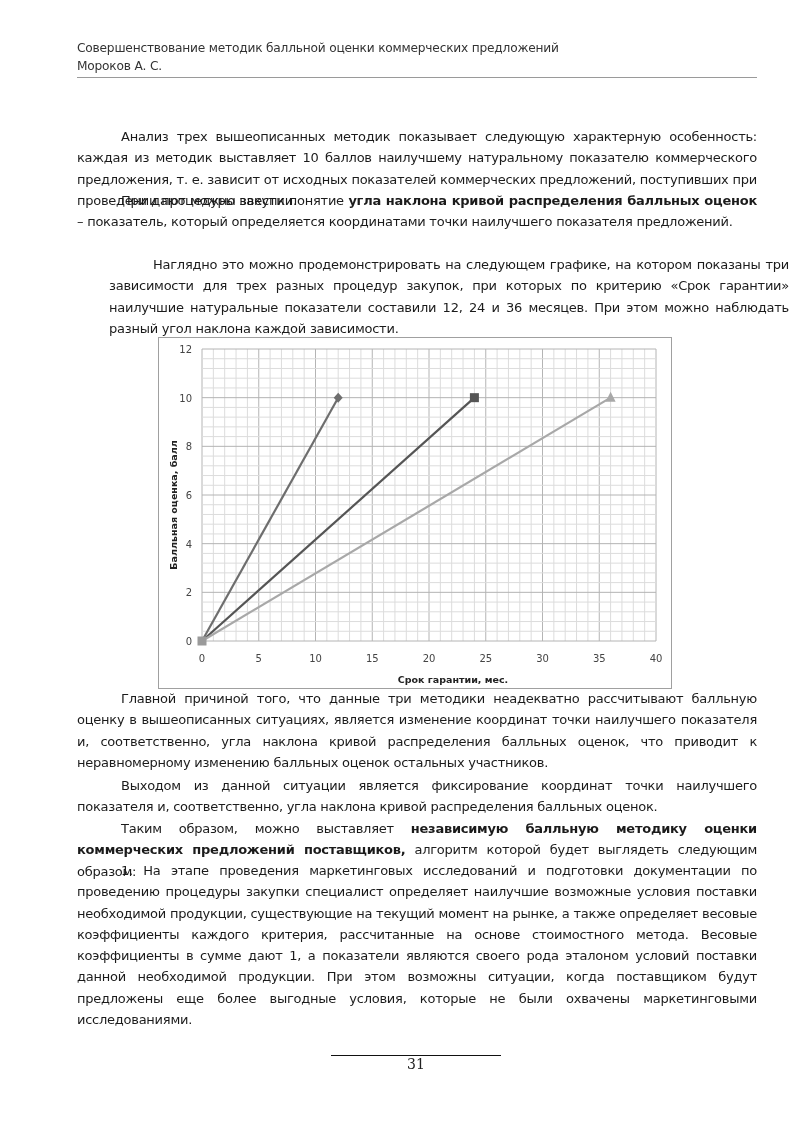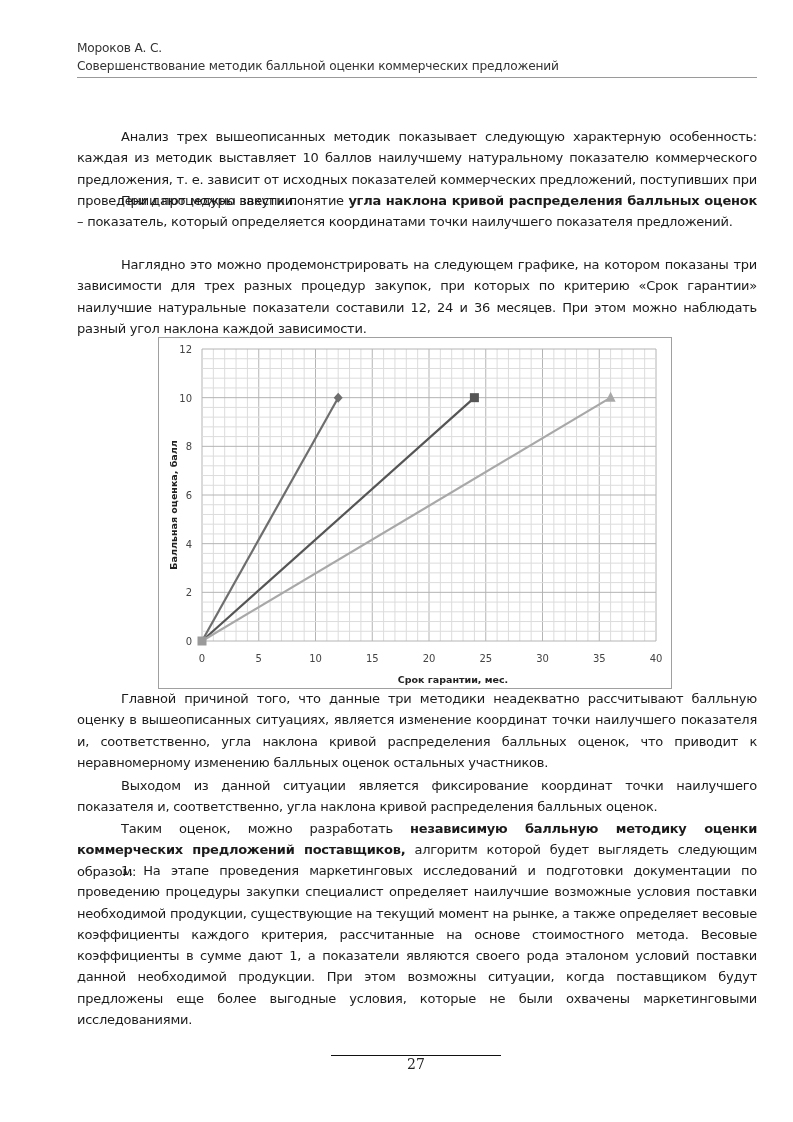--- a/index.html
+++ b/index.html
@@ -11,30 +11,30 @@
   .para b{font-weight:bold;}
   .chart{position:absolute;left:158px;top:337px;width:514px;height:352px;border:1px solid #a0a0a0;box-sizing:border-box;background:#fff;}
   .chart svg{position:absolute;left:0;top:0;}
   .foot-rule{position:absolute;left:331px;top:1055px;width:170px;height:1px;background:#111;}
   .pnum{position:absolute;left:331px;top:1056px;width:170px;text-align:center;font-family:"DejaVu Serif",serif;font-size:14px;color:#222;}
 </style>
 </head>
 <body>
 
 <div class="hdr">
+  <div>Совершенствование методик балльной оценки коммерческих предложений</div>
   <div>Мороков А. С.</div>
-  <div>Совершенствование методик балльной оценки коммерческих предложений</div>
 </div>
 <div class="hdr-rule"></div>
 
 <div class="para" style="top:126px;"><span class="ind"></span><span>Анализ трех вышеописанных методик показывает следующую характерную особенность: каждая из методик выставляет 10 баллов наилучшему натуральному показателю коммерческого предложения, т. е. зависит от исходных показателей коммерческих предложений, поступивших при проведении процедуры закупки.</span></div>
 
 <div class="para" style="top:190px;"><span class="ind"></span><span>При дают можно ввести понятие </span><b>угла наклона кривой распределения балльных оценок</b><span> – показатель, который определяется координатами точки наилучшего показателя предложений.</span></div>
 
-<div class="para" style="top:254px;"><span class="ind"></span><span>Наглядно это можно продемонстрировать на следующем графике, на котором показаны три зависимости для трех разных процедур закупок, при которых по критерию «Срок гарантии» наилучшие натуральные показатели составили 12, 24 и 36 месяцев. При этом можно наблюдать разный угол наклона каждой зависимости.</span></div>
+<div class="para" style="top:254px;margin-left:32px;"><span class="ind"></span><span>Наглядно это можно продемонстрировать на следующем графике, на котором показаны три зависимости для трех разных процедур закупок, при которых по критерию «Срок гарантии» наилучшие натуральные показатели составили 12, 24 и 36 месяцев. При этом можно наблюдать разный угол наклона каждой зависимости.</span></div>
 
 <div class="chart">
   <svg id="chart-svg" width="514" height="352">
       <line x1="43" x2="43" y1="11" y2="303" stroke="#b4b4b4" stroke-width="1"></line>
       <line x1="54.35" x2="54.35" y1="11" y2="303" stroke="#dcdcdc" stroke-width="1"></line>
       <line x1="65.7" x2="65.7" y1="11" y2="303" stroke="#dcdcdc" stroke-width="1"></line>
       <line x1="77.05" x2="77.05" y1="11" y2="303" stroke="#dcdcdc" stroke-width="1"></line>
       <line x1="88.4" x2="88.4" y1="11" y2="303" stroke="#dcdcdc" stroke-width="1"></line>
       <line x1="99.75" x2="99.75" y1="11" y2="303" stroke="#b4b4b4" stroke-width="1"></line>
       <line x1="111.1" x2="111.1" y1="11" y2="303" stroke="#dcdcdc" stroke-width="1"></line>
@@ -128,18 +128,18 @@
       <polyline points="43,303 451.6,59.66666666666666" fill="none" stroke="#a8a8a8" stroke-width="2.2"></polyline>
       <polygon points="451.6,53.66666666666666 456.6,63.66666666666666 446.6,63.66666666666666" fill="#a8a8a8"></polygon>
       <rect x="38.5" y="298.5" width="9" height="9" fill="#9a9a9a"></rect>
     </svg>
 </div>
 
 <div class="para" style="top:688px;"><span class="ind"></span><span>Главной причиной того, что данные три методики неадекватно рассчитывают балльную оценку в вышеописанных ситуациях, является изменение координат точки наилучшего показателя и, соответственно, угла наклона кривой распределения балльных оценок, что приводит к неравномерному изменению балльных оценок остальных участников.</span></div>
 
 <div class="para" style="top:775px;"><span class="ind"></span><span>Выходом из данной ситуации является фиксирование координат точки наилучшего показателя и, соответственно, угла наклона кривой распределения балльных оценок.</span></div>
 
-<div class="para" style="top:818px;"><span class="ind"></span><span>Таким оценок, можно разработать </span><b>независимую балльную методику оценки коммерческих предложений поставщиков,</b><span> алгоритм которой будет выглядеть следующим образом:</span></div>
+<div class="para" style="top:818px;"><span class="ind"></span><span>Таким образом, можно выставляет </span><b>независимую балльную методику оценки коммерческих предложений поставщиков,</b><span> алгоритм которой будет выглядеть следующим образом:</span></div>
 
 <div class="para" style="top:860px;"><span class="ind"></span><span>1. На этапе проведения маркетинговых исследований и подготовки документации по проведению процедуры закупки специалист определяет наилучшие возможные условия поставки необходимой продукции, существующие на текущий момент на рынке, а также определяет весовые коэффициенты каждого критерия, рассчитанные на основе стоимостного метода. Весовые коэффициенты в сумме дают 1, а показатели являются своего рода эталоном условий поставки данной необходимой продукции. При этом возможны ситуации, когда поставщиком будут предложены еще более выгодные условия, которые не были охвачены маркетинговыми исследованиями.</span></div>
 
 <div class="foot-rule"></div>
-<div class="pnum">27</div>
+<div class="pnum">31</div>
 
 </body></html>

